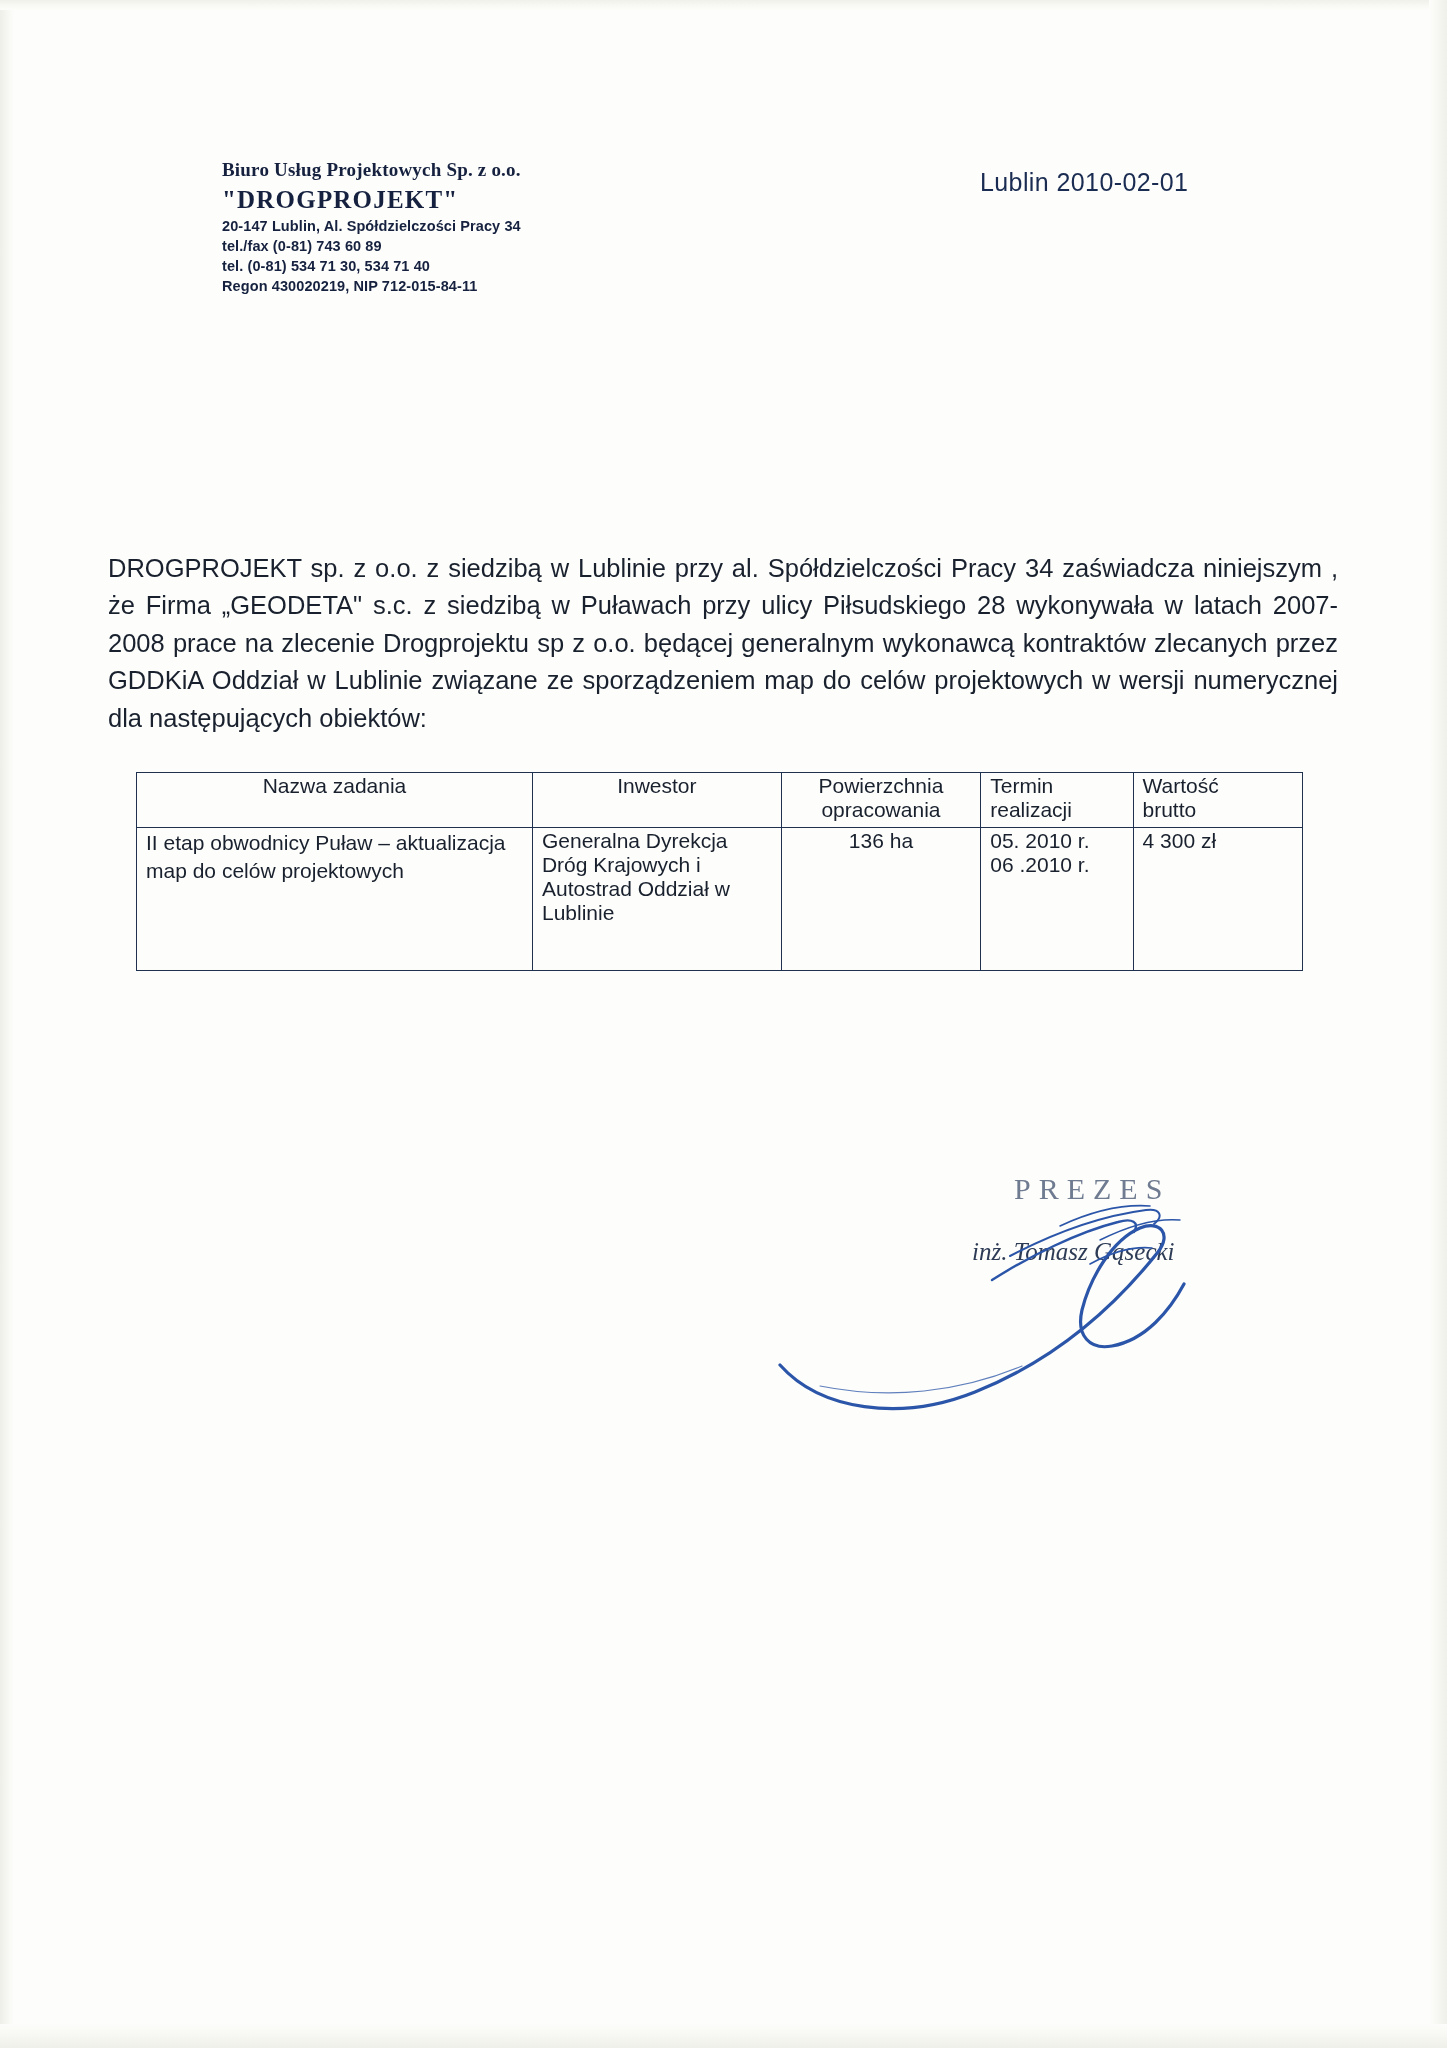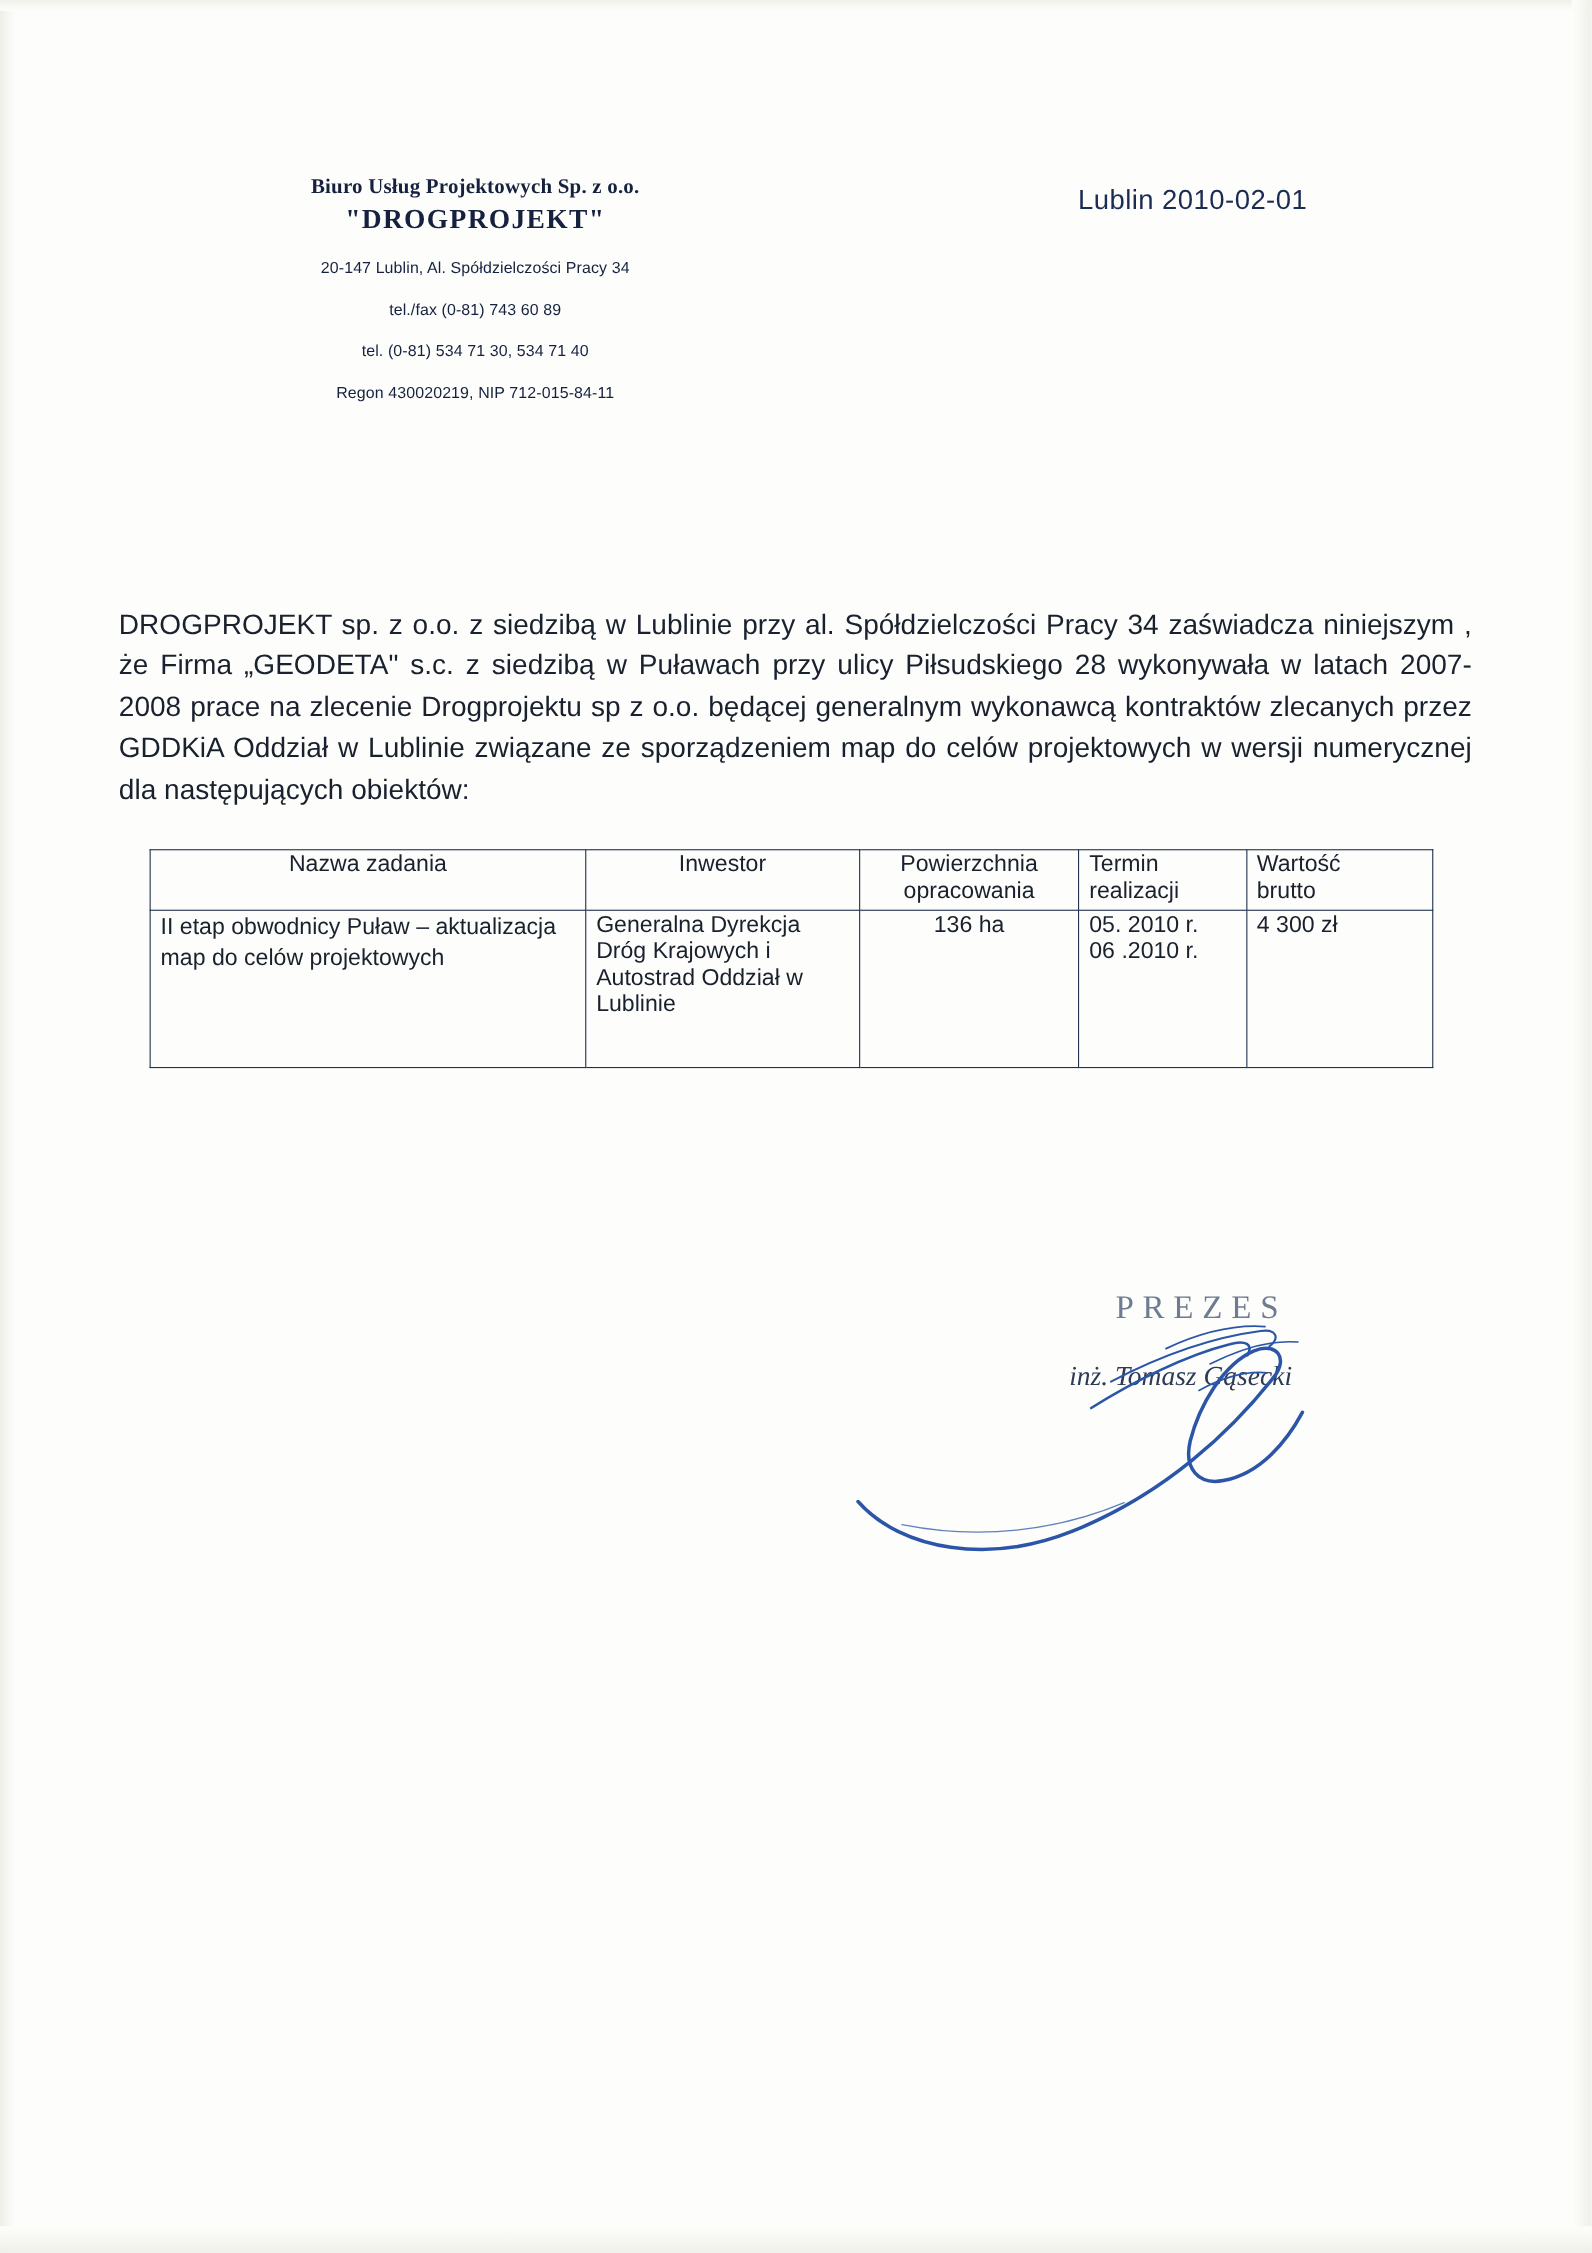--- a/index.html
+++ b/index.html
@@ -46,41 +46,40 @@
     height: 24px;
     background: linear-gradient(to top, #f0f0ea, #fdfdfb);
   }
 
   
   .letterhead {
     position: absolute;
     left: 222px;
     top: 158px;
     width: 420px;
-    text-align: center;
     color: #15213f;
     line-height: 1.25;
   }
   .lh-line1 {
     font-family: "Liberation Serif", serif;
     font-size: 19px;
     font-weight: bold;
     letter-spacing: 0.2px;
   }
   .lh-line2 {
     font-family: "Liberation Serif", serif;
     font-size: 25px;
     font-weight: bold;
     letter-spacing: 1.2px;
     margin-top: 2px;
   }
   .lh-small {
     font-size: 14.5px;
-    font-weight: 400;
-    margin-top: 20px;
+    font-weight: 700;
+    margin-top: 2px;
     letter-spacing: 0.1px;
   }
 
   .date {
     position: absolute;
     left: 980px;
     top: 168px;
     font-size: 25px;
     color: #1a2c52;
     letter-spacing: 0.4px;

